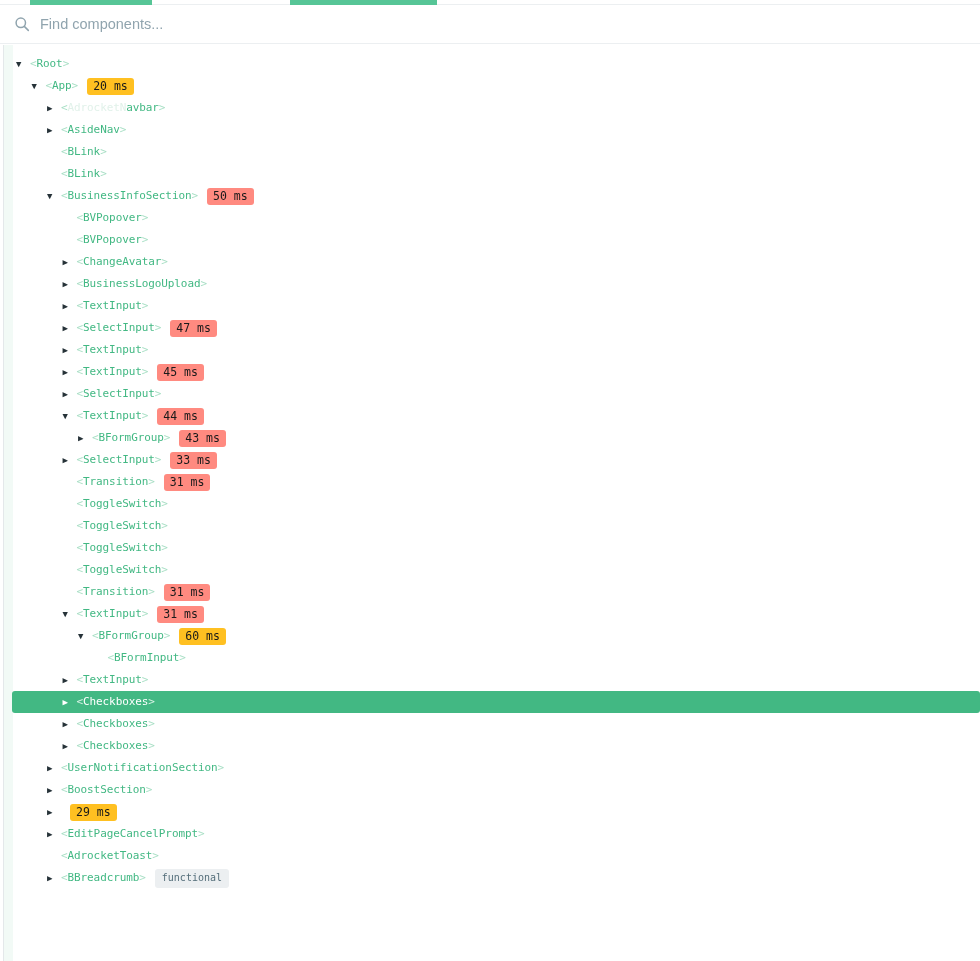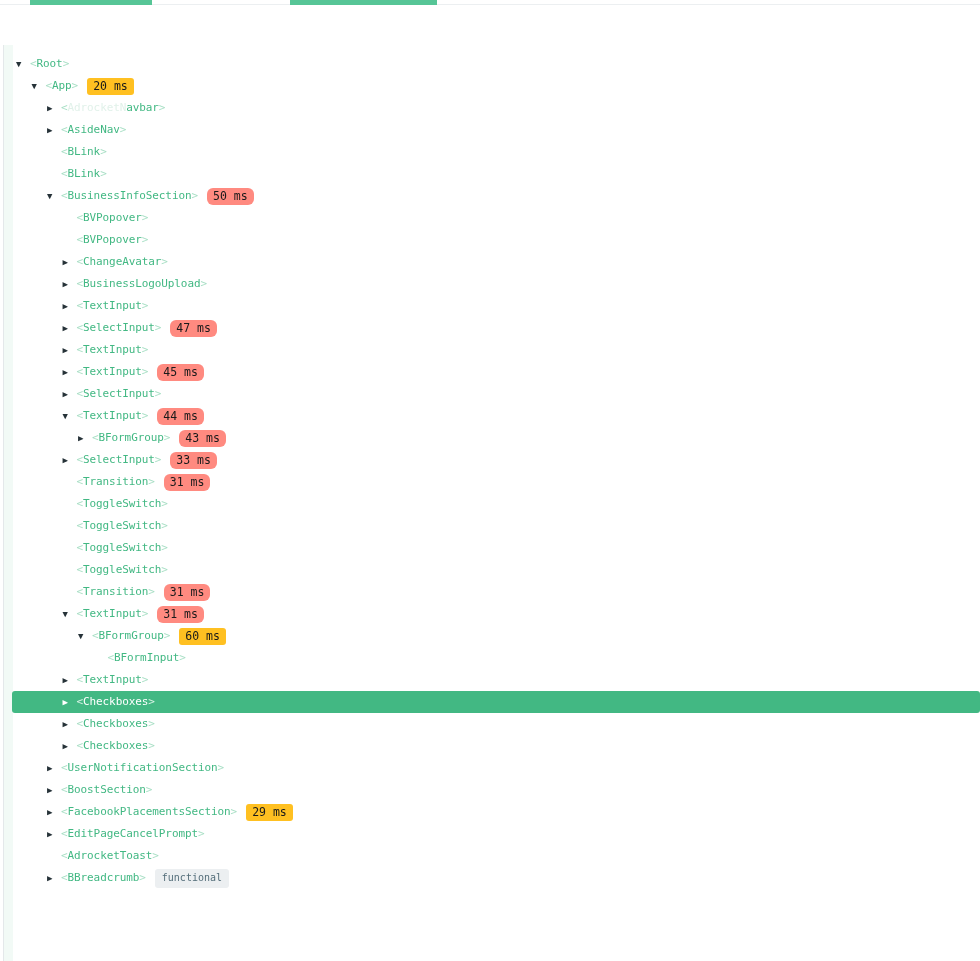--- a/index.html
+++ b/index.html
@@ -165,21 +165,20 @@
     border-radius: 3px;
     font-family: "DejaVu Sans Mono", monospace;
     font-size: 11.5px;
     line-height: 14px;
     vertical-align: middle;
     font-weight: normal;
   }
   .badge.slow {
     background: #ff8a80;
     color: #1a1a1a;
-    border-radius: 6px;
   }
   .badge.medium {
     background: #ffc021;
     color: #1a1a1a;
   }
   .badge.flag {
     background: #eceff1;
     color: #546e7a;
     padding: 2px 7px 3px 7px;
     font-size: 10px;
@@ -191,20 +190,27 @@
 <div id="app-root">
 
   <div class="tabstrip">
     <div class="tabstrip-rule"></div>
     <div id="tab-indicators">
         <div class="tab-indicator" style="left: 30px; width: 122px; background: rgb(86, 197, 150);"></div>
         <div class="tab-indicator" style="left: 290px; width: 147px; background: rgb(86, 197, 150);"></div>
       </div>
   </div>
 
+  <div class="search-bar">
+    <svg class="search-icon" viewBox="0 0 16 16" fill="none">
+      <circle cx="6.8" cy="6.8" r="4.7" stroke="#90a4ae" stroke-width="1.5"></circle>
+      <line x1="10.3" y1="10.4" x2="14.3" y2="14.4" stroke="#90a4ae" stroke-width="1.5" stroke-linecap="round"></line>
+    </svg>
+    <input class="search-input" type="text" placeholder="Find components..." style="">
+  </div>
 
   <div class="tree-panel">
     <div class="tree-left-tint"></div>
     <div class="tree-left-rail"></div>
     <div class="tree-list" id="tree-list">
         <div class="tree-row" style="padding-left: 16px;">
           <span class="arrow">▼</span>
           <span class="tag"><span class="brace">&lt;</span>Root<span class="brace">&gt;</span></span>
         </div>
         <div class="tree-row" style="padding-left: 31.5px;">
@@ -345,21 +351,20 @@
         <div class="tree-row" style="padding-left: 47px;">
           <span class="arrow">▶</span>
           <span class="tag"><span class="brace">&lt;</span>UserNotificationSection<span class="brace">&gt;</span></span>
         </div>
         <div class="tree-row" style="padding-left: 47px;">
           <span class="arrow">▶</span>
           <span class="tag"><span class="brace">&lt;</span>BoostSection<span class="brace">&gt;</span></span>
         </div>
         <div class="tree-row" style="padding-left: 47px;">
           <span class="arrow">▶</span>
-          <span class="tag"><span class="brace">&lt;</span>FacebookPlacementsSection<span class="brace">&gt;</span></span>
           <span class="badge medium">29 ms</span>
         </div>
         <div class="tree-row" style="padding-left: 47px;">
           <span class="arrow">▶</span>
           <span class="tag"><span class="brace">&lt;</span>EditPageCancelPrompt<span class="brace">&gt;</span></span>
         </div>
         <div class="tree-row" style="padding-left: 47px;">
           <span class="arrow empty">▶</span>
           <span class="tag"><span class="brace">&lt;</span>AdrocketToast<span class="brace">&gt;</span></span>
         </div>

